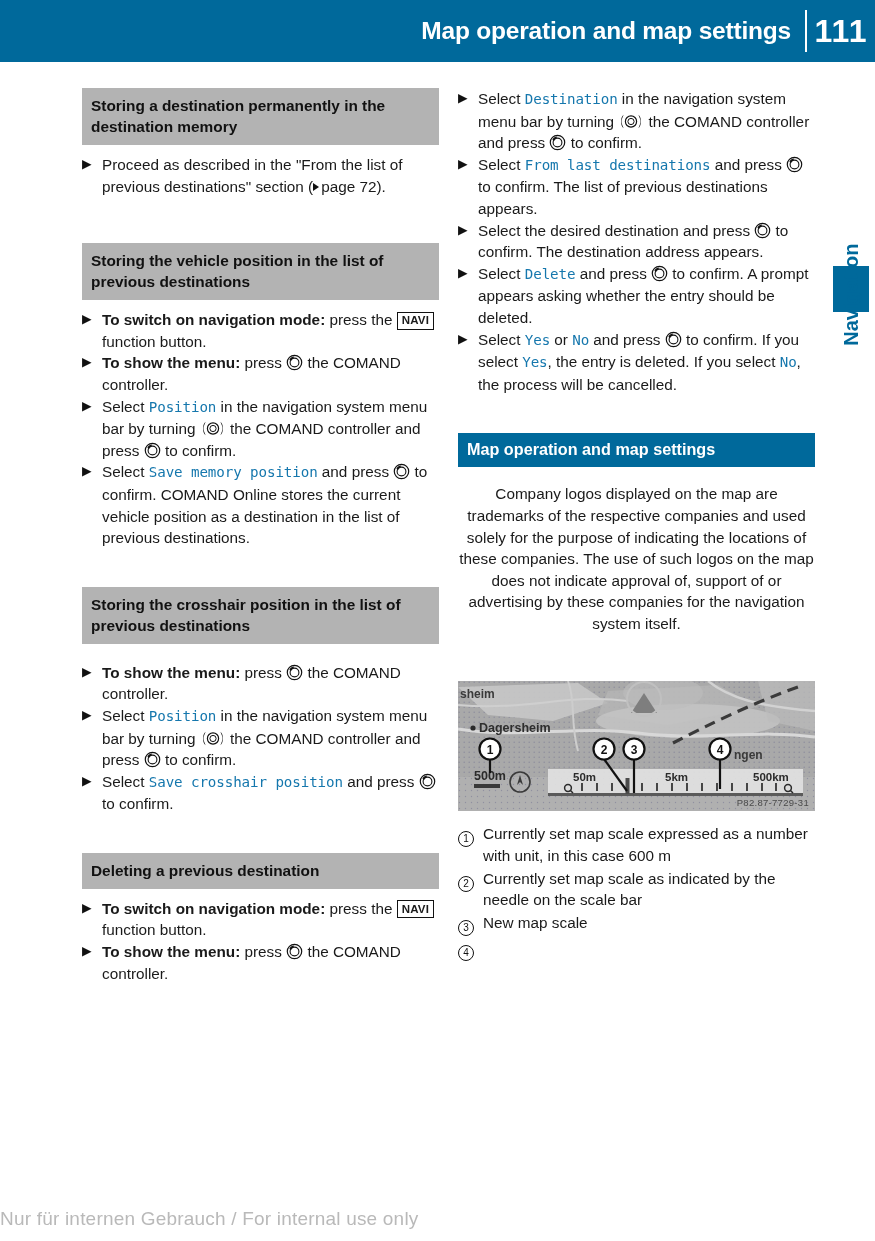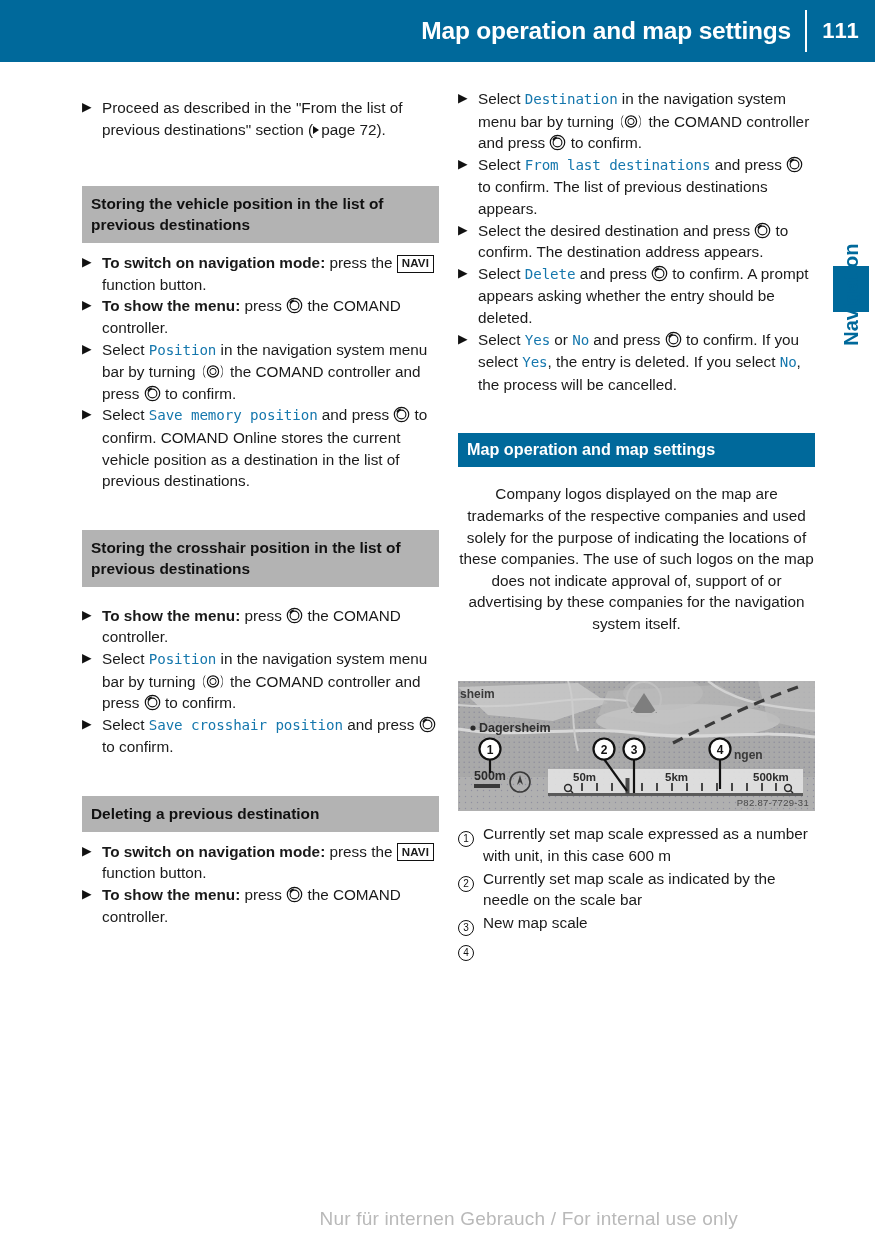--- a/index.html
+++ b/index.html
@@ -38,21 +38,21 @@
   }
   .header-divider {
     width: 2px;
     height: 42px;
     background: #ffffff;
     flex: 0 0 auto;
   }
   .header-page {
     width: 68px;
     text-align: center;
-    font-size: 22px;
+    font-size: 32px;
     font-weight: bold;
     color: #ffffff;
     letter-spacing: 1px;
     line-height: 1;
   }
 
   
   .side-tab {
     position: absolute;
     left: 833px;
@@ -214,21 +214,21 @@
     color: #111111;
   }
   .legend-text { flex: 1 1 auto; }
 
   
   .footer-watermark {
     position: absolute;
     left: 0;
     top: 1208px;
     width: 738px;
-    text-align: right;
+    text-align: left;
     font-size: 19px;
     color: #b9b9b9;
     letter-spacing: 0.2px;
     font-family: "Liberation Sans", sans-serif;
   }
 </style>
 </head>
 <body>
 
 <div class="header-bar">
@@ -237,20 +237,21 @@
   <div class="header-page">111</div>
 </div>
 
 <div class="side-tab">
   <div class="side-tab-block"></div>
   <div class="side-tab-label">Navigation</div>
 </div>
 
 <div class="col col-left">
 
+  <div class="h-gray">Storing a destination permanently in the destination memory</div>
   <div class="gap-s"></div>
   <div class="step">
     <span class="step-marker">▶</span>
     <span class="step-body">
       <span>Proceed as described in the "From the list of previous destinations" section (</span><span class="xref-arrow"></span><span>page 72</span><span>).</span>
     </span>
   </div>
 
   <div class="gap-xl"></div>
 

